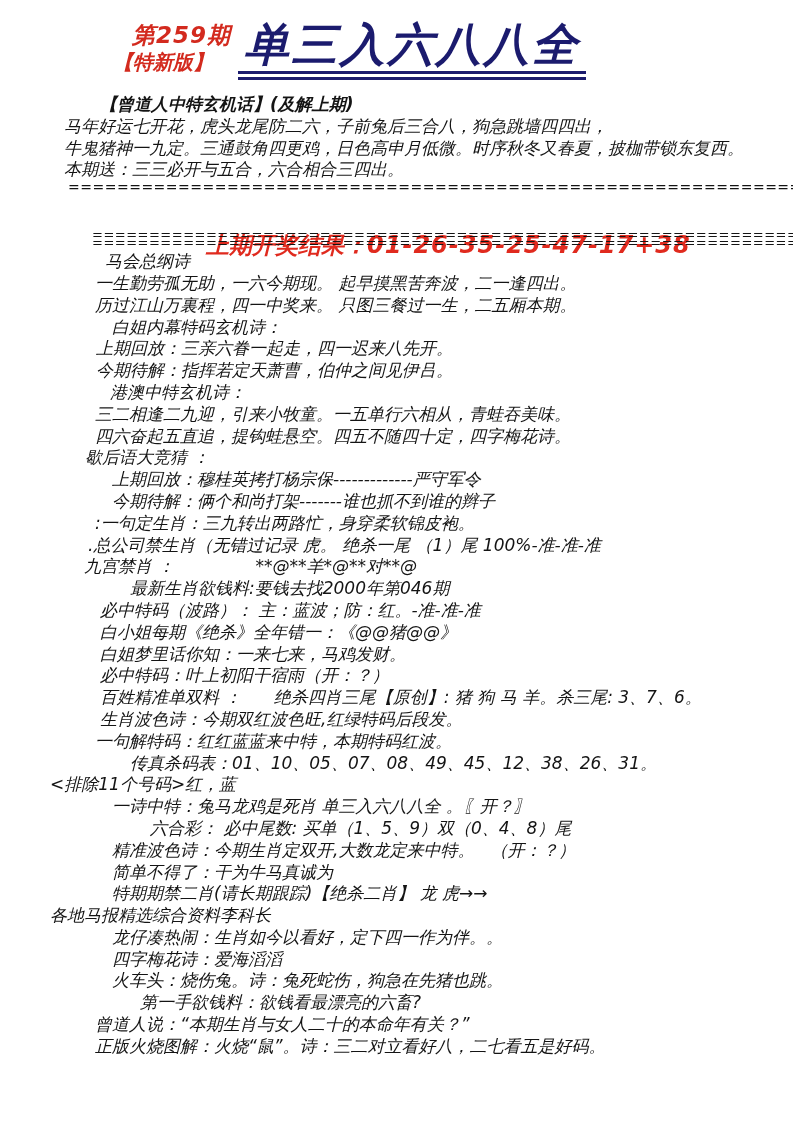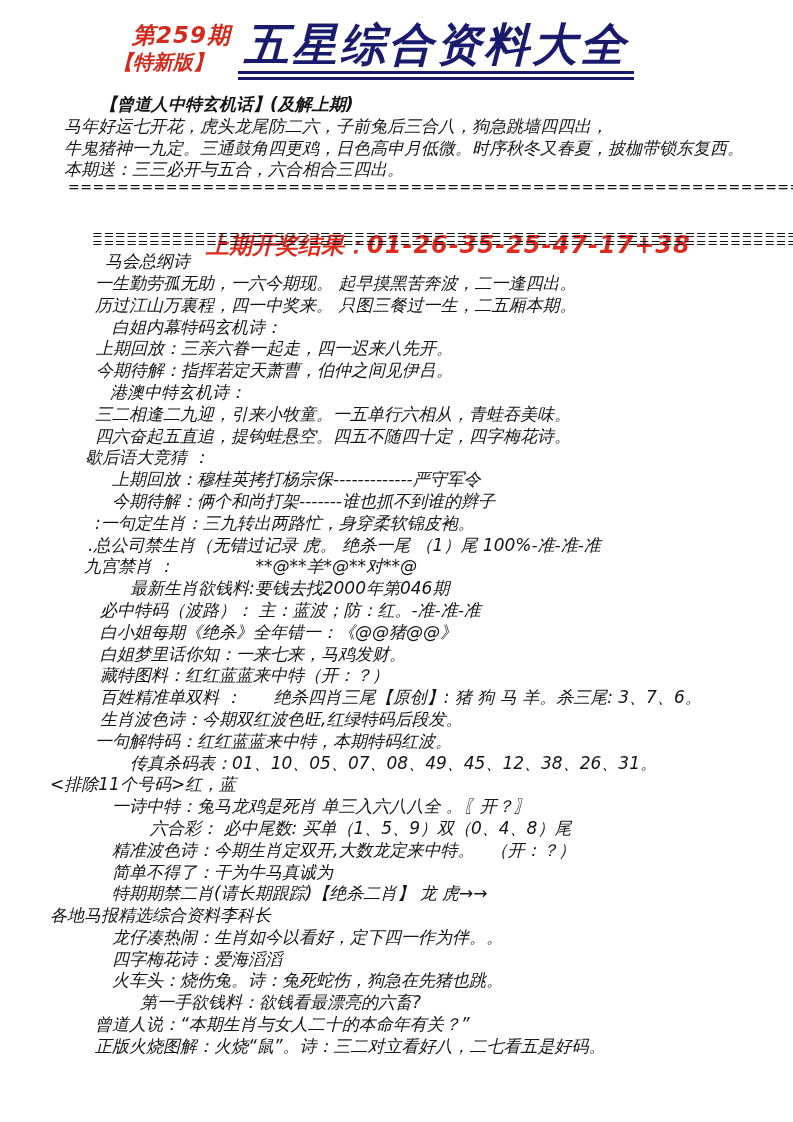--- a/index.html
+++ b/index.html
@@ -55,21 +55,21 @@
 </style>
 </head>
 <body>
 
 <div class="page">
   <div class="content">
 
     <div class="hdr">
       <div class="issue">第259期</div>
       <div class="edition">【特新版】</div>
-      <div class="main-title">五星综合资料大全</div>
+      <div class="main-title">单三入六八八全</div>
     </div>
 
     <div class="ln bold" style="padding-left:100px">【曾道人中特玄机话】(及解上期)</div>
     <div class="ln" style="padding-left:64px">马年好运七开花，虎头龙尾防二六，子前兔后三合八，狗急跳墙四四出，</div>
     <div class="ln" style="padding-left:64px">牛鬼猪神一九定。三通鼓角四更鸡，日色高申月低微。时序秋冬又春夏，披枷带锁东复西。</div>
     <div class="ln" style="padding-left:64px">本期送：三三必开与五合，六合相合三四出。</div>
 
     <div class="divider">========================================================================</div>
 
     <div class="result">
@@ -93,21 +93,21 @@
     <div class="ln" style="padding-left:85px">歇后语大竞猜 ：</div>
     <div class="ln" style="padding-left:112px">上期回放：穆桂英拷打杨宗保-------------严守军令</div>
     <div class="ln" style="padding-left:112px">今期待解：俩个和尚打架-------谁也抓不到谁的辫子</div>
     <div class="ln" style="padding-left:95px">:一句定生肖：三九转出两路忙，身穿柔软锦皮袍。</div>
     <div class="ln" style="padding-left:88px">.总公司禁生肖（无错过记录 虎。 绝杀一尾 （1）尾 100%-准-准-准</div>
     <div class="ln" style="padding-left:84px">九宫禁肖 ：               **@**羊*@**对**@</div>
     <div class="ln" style="padding-left:130px">最新生肖欲钱料:要钱去找2000年第046期</div>
     <div class="ln" style="padding-left:100px">必中特码（波路）： 主：蓝波；防：红。-准-准-准</div>
     <div class="ln" style="padding-left:100px">白小姐每期《绝杀》全年错一：《@@猪@@》</div>
     <div class="ln" style="padding-left:100px">白姐梦里话你知：一来七来，马鸡发财。</div>
-    <div class="ln" style="padding-left:100px">藏特图料：红红蓝蓝来中特（开：？）</div>
+    <div class="ln" style="padding-left:100px">必中特码：叶上初阳干宿雨（开：？）</div>
     <div class="ln" style="padding-left:100px">百姓精准单双料 ：      绝杀四肖三尾【原创】: 猪 狗 马 羊。杀三尾: 3、7、6。</div>
     <div class="ln" style="padding-left:100px">生肖波色诗：今期双红波色旺,红绿特码后段发。</div>
     <div class="ln" style="padding-left:95px">一句解特码：红红蓝蓝来中特，本期特码红波。</div>
     <div class="ln" style="padding-left:130px">传真杀码表：01、10、05、07、08、49、45、12、38、26、31。</div>
     <div class="ln" style="padding-left:50px">&lt;排除11个号码&gt;红，蓝</div>
     <div class="ln" style="padding-left:112px">一诗中特：兔马龙鸡是死肖 单三入六八八全 。〖开？〗</div>
     <div class="ln" style="padding-left:150px">六合彩： 必中尾数: 买单（1、5、9）双（0、4、8）尾</div>
     <div class="ln" style="padding-left:112px">精准波色诗：今期生肖定双开,大数龙定来中特。   （开：？）</div>
     <div class="ln" style="padding-left:112px">简单不得了：干为牛马真诚为</div>
     <div class="ln" style="padding-left:112px">特期期禁二肖(请长期跟踪)【绝杀二肖】 龙 虎→→</div>

